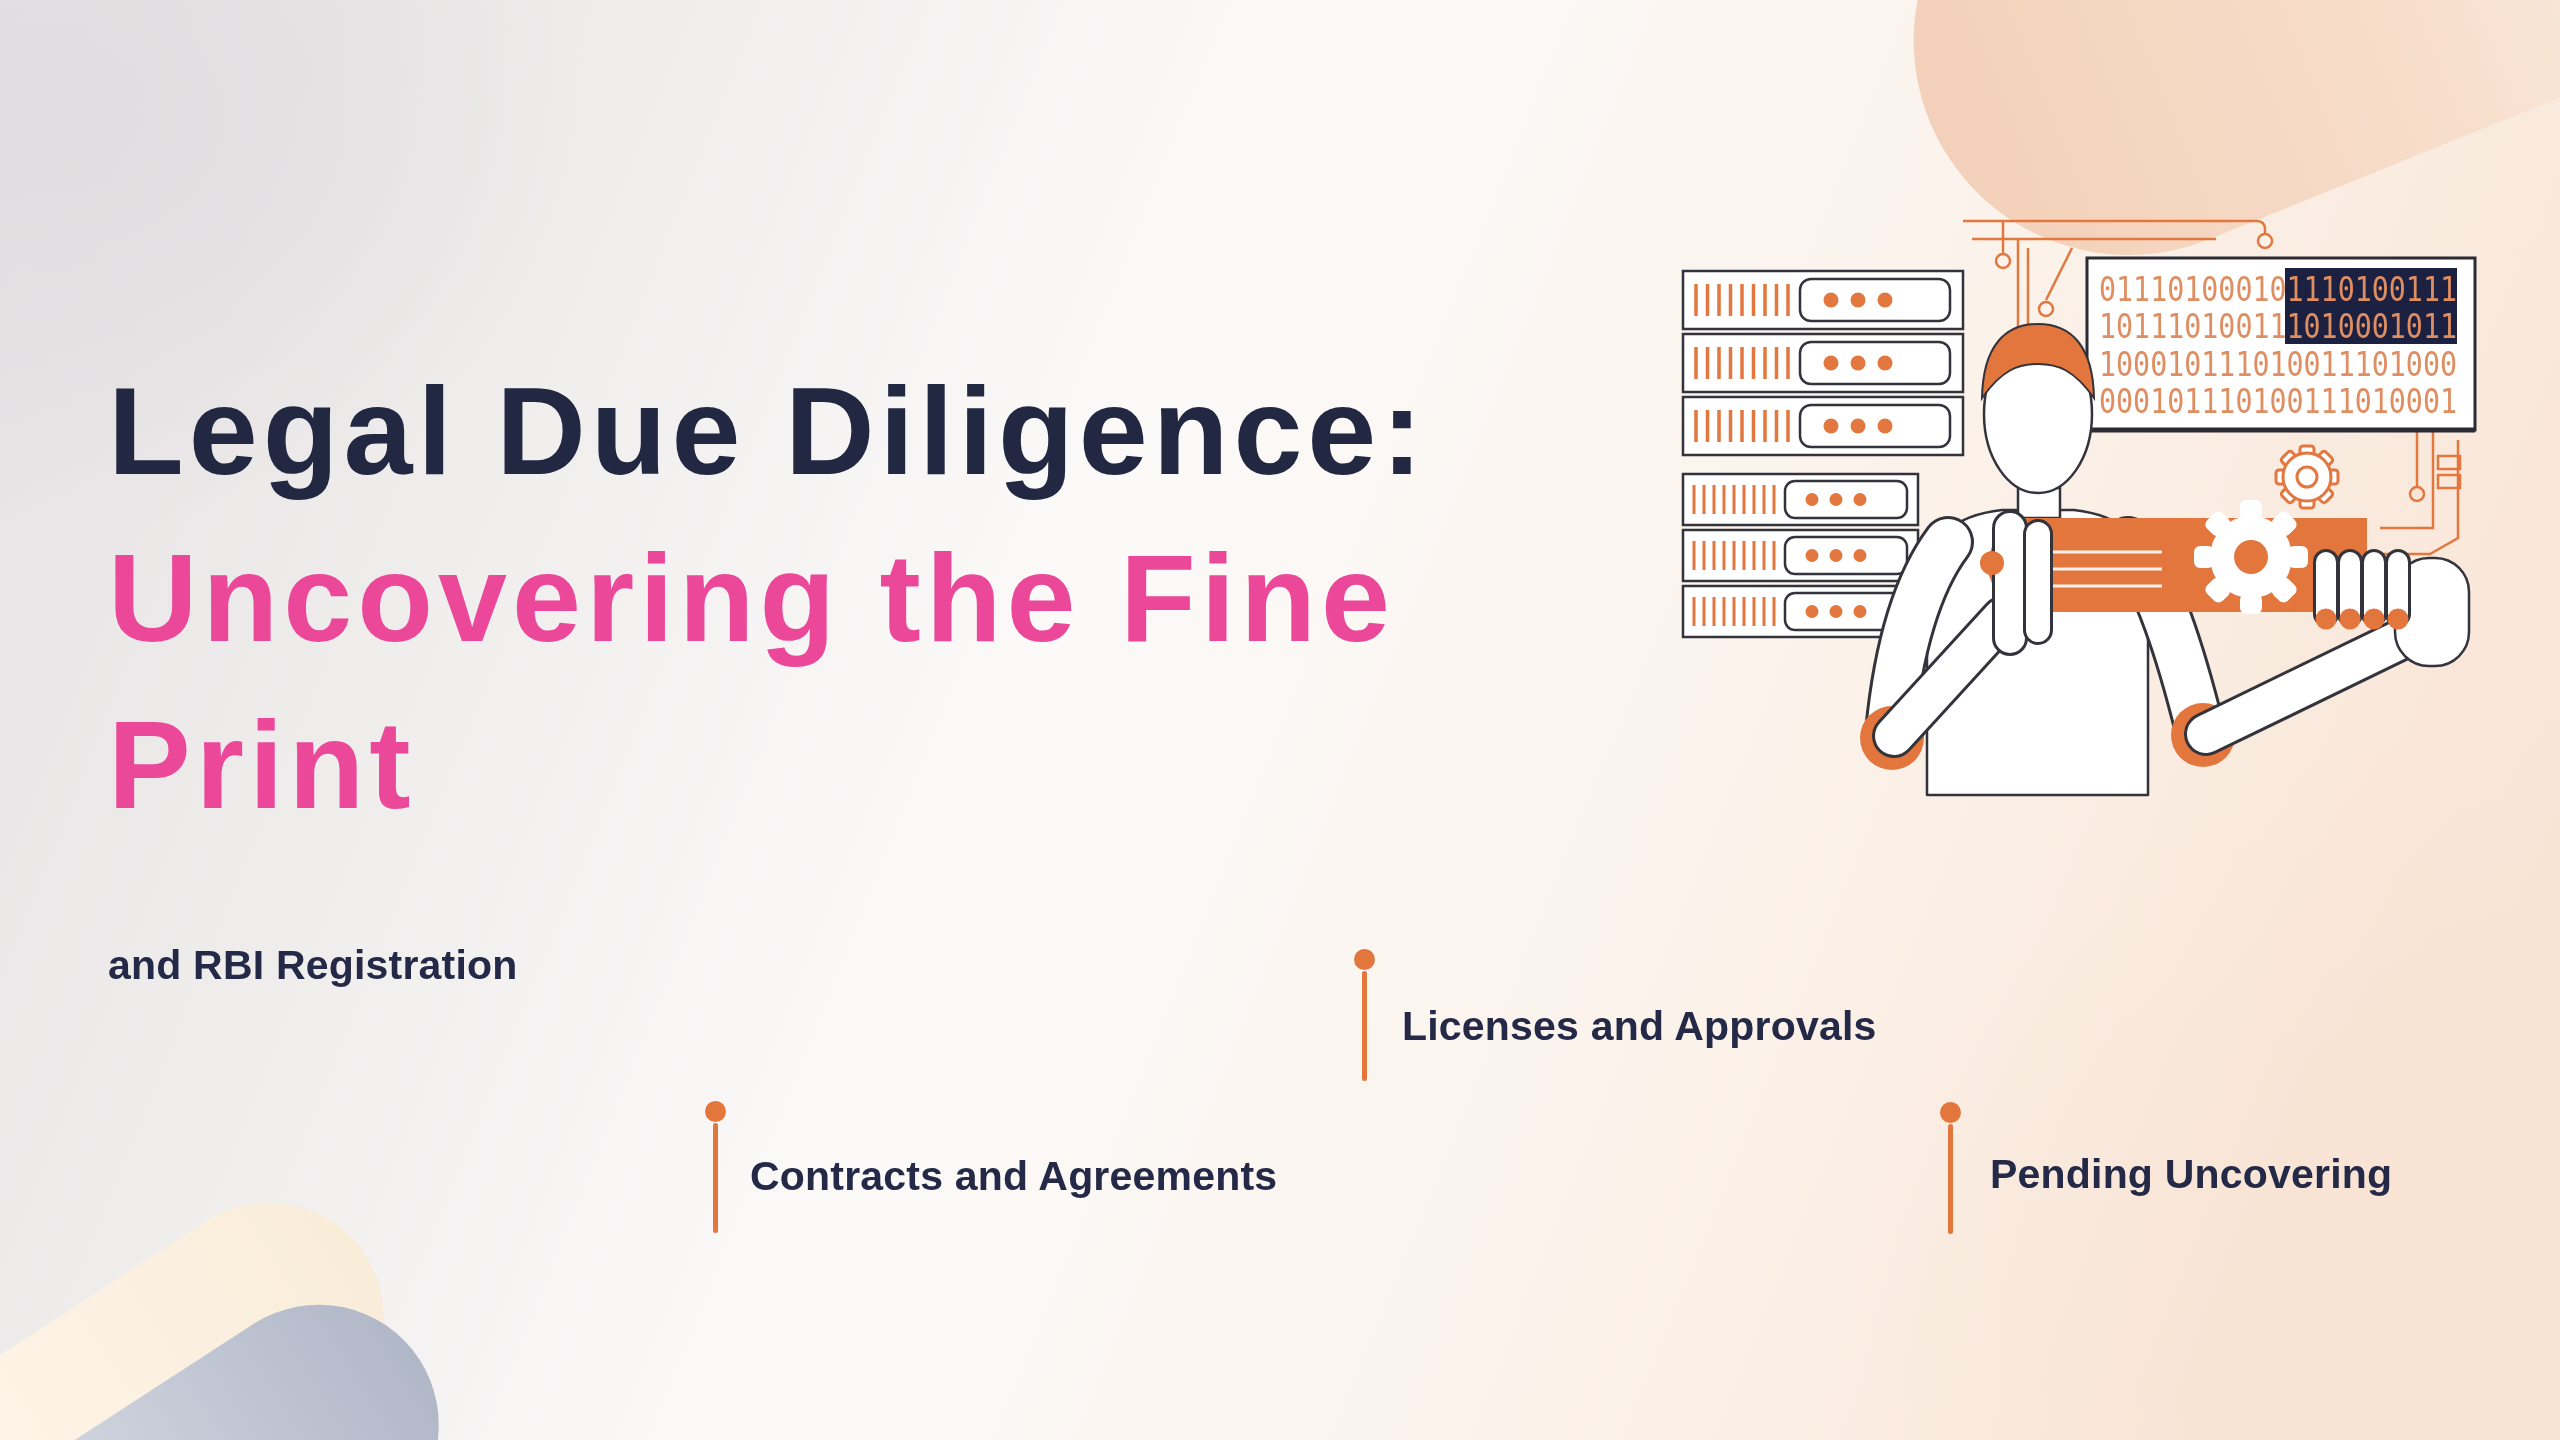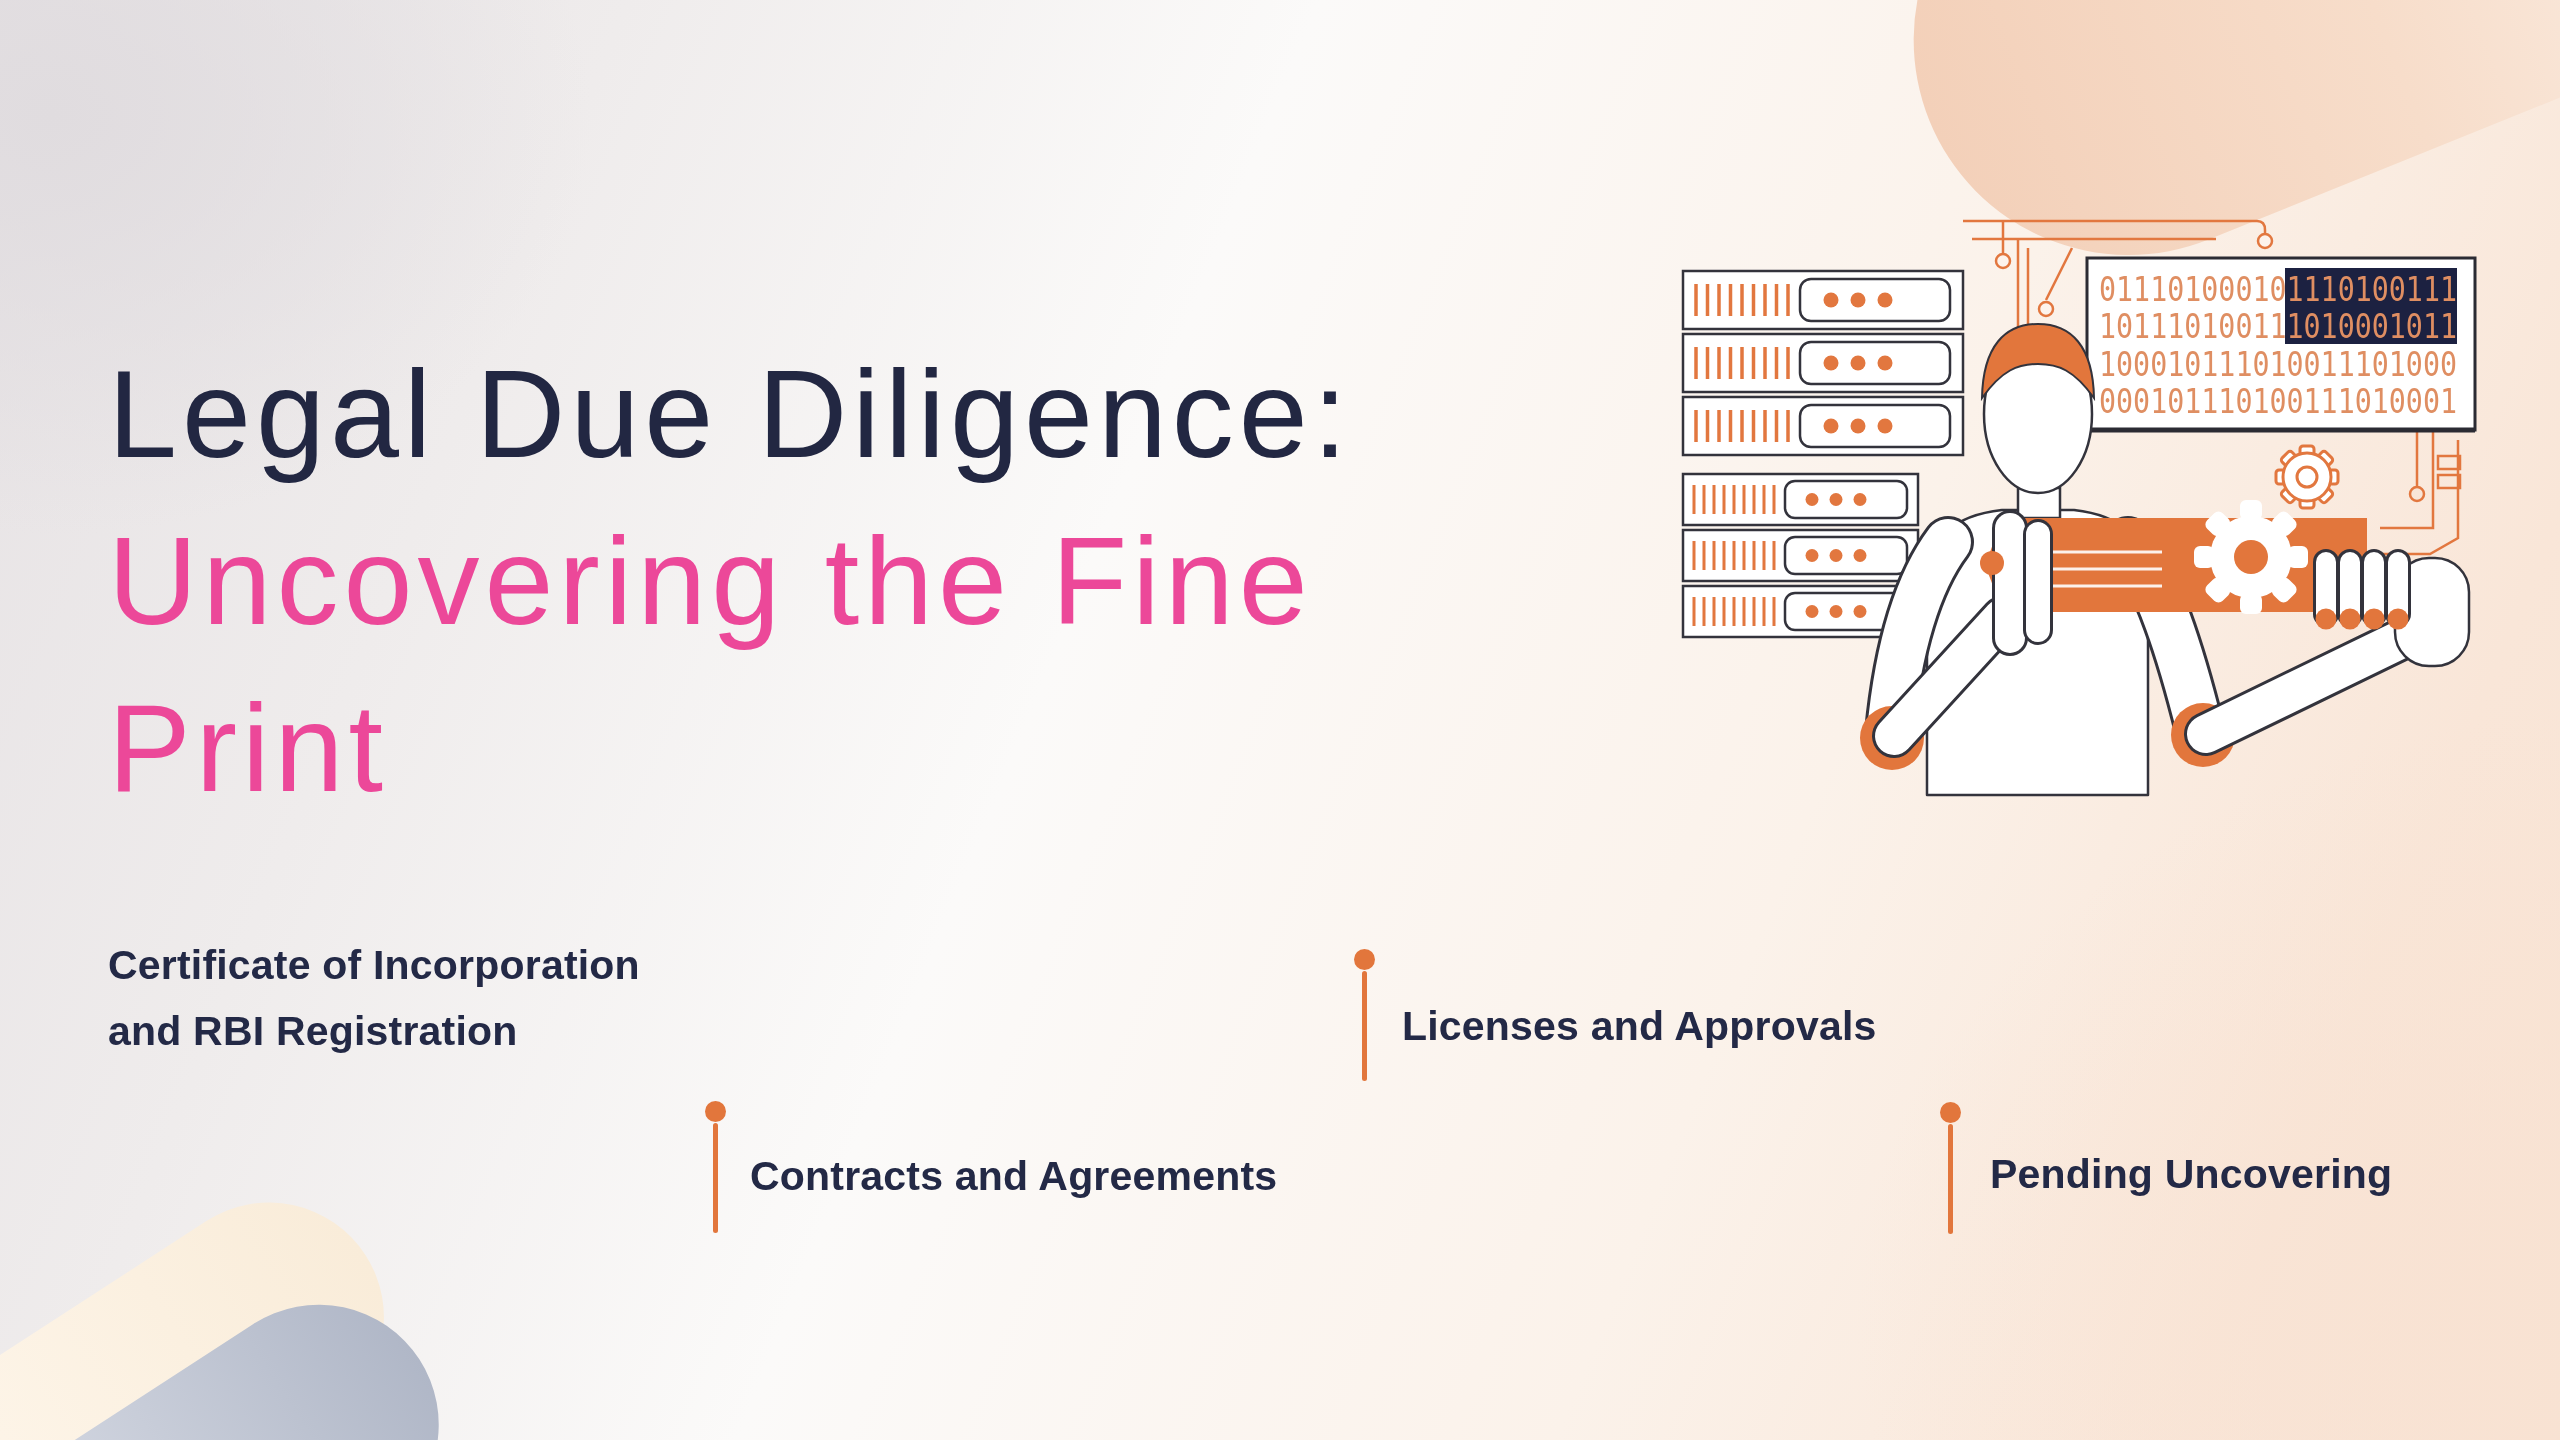--- a/index.html
+++ b/index.html
@@ -21,22 +21,22 @@
     left:-462px;top:1385px;width:900px;height:230px;
     transform:rotate(-33deg);
     background:linear-gradient(to right,rgba(255,253,250,0) 0%,#fdf4e7 55%,#f9ecd9 100%);
   }
   #pill-bottom-gray{
     left:-454px;top:1498px;width:950px;height:240px;
     transform:rotate(-33deg);
     background:linear-gradient(to right,rgba(236,238,242,0) 0%,#dfe2ea 45%,#b0b7c7 100%);
   }
   .title-block{
-    position:absolute;left:108px;top:331px;z-index:2;
-    font-size:124px;font-weight:normal;letter-spacing:5px;line-height:167px;
+    position:absolute;left:108px;top:348px;z-index:2;
+    font-size:124px;font-weight:bold;letter-spacing:5px;line-height:167px;
     color:#222742;white-space:nowrap;
   }
   .title-accent{color:#ec4899;}
   .check-item{
     position:absolute;z-index:2;color:#232946;font-weight:bold;
     font-size:41px;line-height:66px;white-space:nowrap;letter-spacing:0.2px;
   }
   #item-1{left:108px;top:932px;}
   #item-2{left:750px;top:1146px;line-height:60px;text-align:center;}
   #item-3{left:1402px;top:996px;line-height:60px;}
@@ -56,21 +56,20 @@
 <div class="pill" id="pill-bottom-cream"></div>
 <div class="pill" id="pill-bottom-gray"></div>
 
 <div class="title-block">
   <div>Legal Due Diligence:</div>
   <div class="title-accent">Uncovering the Fine</div>
   <div class="title-accent">Print</div>
 </div>
 
 <div class="check-item" id="item-1">
-  <div>Certificate of Incorporation</div>
   <div>and RBI Registration</div>
 </div>
 
 <div class="pin" id="pin-2">
   <div class="pin-dot"></div>
   <div class="pin-line"></div>
 </div>
 <div class="check-item" id="item-2">Contracts and Agreements</div>
 
 <div class="pin" id="pin-3">

